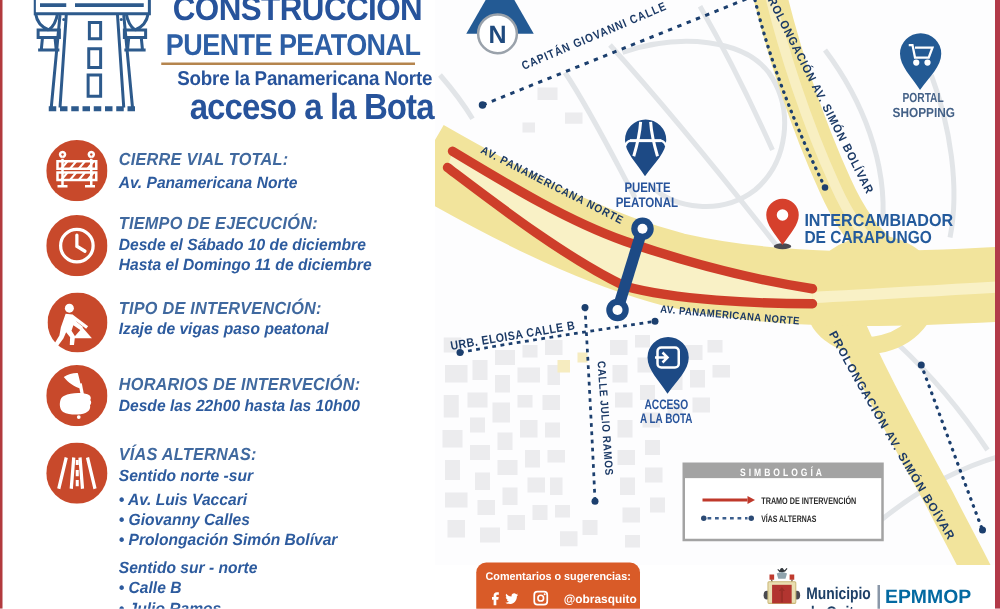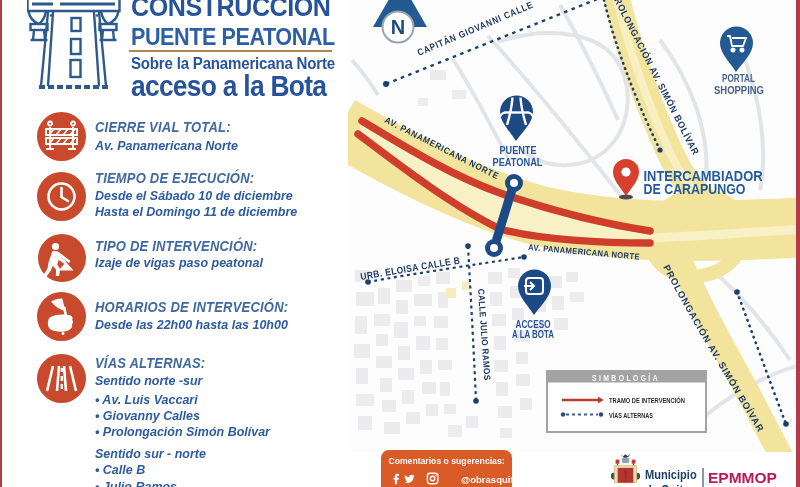--- a/index.html
+++ b/index.html
@@ -5,21 +5,21 @@
   html,body{margin:0;padding:0;}
   body{width:800px;height:487px;overflow:hidden;position:relative;background:#ffffff;
        font-family:"Liberation Sans",sans-serif;}
   .abs{position:absolute;}
 </style>
 </head>
 <body>
 
 <div class="abs" style="left:0;top:0;width:2px;height:487px;background:#b23a3e;"></div>
 
-<div class="abs" id="header" style="left:0;top:0;width:350px;height:110px;">
+<div class="abs" id="header" style="left:0;top:0;width:350px;height:110px;text-align:center;">
 
   <svg class="abs" style="left:27px;top:0;" width="94" height="92" viewBox="0 0 94 92">
     <g fill="none" stroke="#2d5a8c" stroke-width="2.4">
       <path d="M0.5 -4 H92.5 V11 H0.5 Z"></path>
       <path d="M5 4 H26 M33 4 H88" stroke-width="3"></path>
       <path d="M1.5 11 C 2.5 18 7 22 12 24 M19 11 C 18 17 16 21 12 24 L12 24"></path>
       <path d="M91.5 11 C 90.5 18 86 22 81 24 M74 11 C 75 17 77 21 81 24"></path>
       <rect x="3.5" y="24" width="17" height="6"></rect>
       <path d="M7 30 L6 40 M17 30 L18 40 M3.5 40 H20.5"></path>
       <rect x="72.5" y="24" width="17" height="6"></rect>
@@ -337,21 +337,21 @@
   <div class="abs" style="left:0;top:6px;width:131px;text-align:center;color:#fff;font-size:9px;font-weight:bold;transform:scaleX(0.96);transform-origin:center top;white-space:nowrap;">Comentarios o sugerencias:</div>
 
   <svg class="abs" style="left:10px;top:22px;" width="52" height="13" viewBox="0 0 56 15">
     <path d="M5.5 2 c-2 0 -3 1.2 -3 3 v1.5 H1 V9 h1.5 v5 H5 V9 h1.8 l0.4-2.5 H5 V5.3 c0-0.7 0.3-1 1-1 h1.3 V2z" fill="#fff"></path>
     <path d="M17 13 c4.5 0 7-3.8 7-7.1 V5.6 c0.5-0.35 0.9-0.8 1.2-1.3 -0.45 0.2 -0.93 0.33 -1.43 0.4 0.5-0.3 0.9-0.8 1.1-1.4 -0.5 0.3 -1 0.5 -1.6 0.6 -0.45-0.5 -1.1-0.8 -1.8-0.8 -1.35 0 -2.45 1.1 -2.45 2.45 0 0.2 0 0.4 0.06 0.56 -2-0.1 -3.8-1.1 -5-2.6 -0.2 0.36 -0.33 0.8 -0.33 1.24 0 0.85 0.43 1.6 1.1 2 -0.4 0 -0.78-0.12 -1.1-0.3 v0.03 c0 1.2 0.84 2.2 1.96 2.4 -0.2 0.06 -0.42 0.1 -0.65 0.1 -0.16 0 -0.3 0 -0.46-0.04 0.3 1 1.2 1.7 2.3 1.7 -0.84 0.65 -1.9 1.05 -3.05 1.05 -0.2 0 -0.4 0 -0.58-0.03 1.08 0.7 2.37 1.1 3.75 1.1z" fill="#fff"></path>
     <rect x="40" y="1.5" width="12" height="12" rx="3" fill="none" stroke="#fff" stroke-width="1.6"></rect>
     <circle cx="46" cy="7.5" r="2.6" fill="none" stroke="#fff" stroke-width="1.5"></circle>
     <circle cx="49.6" cy="4" r="0.9" fill="#fff"></circle>
   </svg>
 
-  <div class="abs" style="left:80px;top:24px;color:#fff;font-size:9.5px;font-weight:bold;text-align:right;">@obrasquito</div>
+  <div class="abs" style="left:70px;top:24px;color:#fff;font-size:9.5px;font-weight:bold;text-align:right;">@obrasquito</div>
 </div>
 
 <div class="abs" style="left:600px;top:448px;width:198px;height:39px;">
 
   <svg class="abs" style="left:9px;top:6px;" width="33" height="31" viewBox="0 0 40 36">
     <path d="M19 0 q2 -1 2.5 1 l2 1.5 -3 1.5 -3.5-1z" fill="#32383e"></path>
     <path d="M16 1 l2.5 2.5 M25 0 l-2.5 3" stroke="#32383e" stroke-width="1.2"></path>
     <path d="M15 5 q5 -3 10 0 l-1.5 5 h-7z" fill="#8fa3ad"></path>
     <path d="M8 6 h4.5 v5 h-4.5z" fill="#c03a2e"></path>
     <path d="M27.5 6 h4.5 v5 h-4.5z" fill="#c03a2e"></path>
@@ -362,16 +362,16 @@
     <rect x="10.5" y="16" width="19" height="18" fill="#b23530"></rect>
     <path d="M20 18 l3 4 -1.9 0 0 11 -2.2 0 0-11 -1.9 0z" fill="#9c2e27"></path>
   </svg>
 
   <div class="abs" style="left:45px;top:19px;color:#1d3f66;font-size:13.5px;font-weight:bold;transform:scaleX(0.82);transform-origin:left top;white-space:nowrap;">Municipio</div>
 
   <div class="abs" style="left:45px;top:34px;color:#1d3f66;font-size:13.5px;font-weight:bold;transform:scaleX(0.82);transform-origin:left top;white-space:nowrap;">de Quito</div>
 
   <div class="abs" style="left:102px;top:20px;width:1.5px;height:30px;background:#8a97a8;"></div>
 
-  <div class="abs" style="left:108px;top:21px;color:#be185d;font-size:15.5px;font-weight:bold;letter-spacing:0px;">EPMMOP</div>
+  <div class="abs" style="left:108px;top:21px;color:#0369a1;font-size:15.5px;font-weight:bold;letter-spacing:0px;">EPMMOP</div>
 </div>
 
 <div class="abs" style="left:796px;top:0;width:4px;height:487px;background:#b23a49;"></div>
 
 </body></html>

